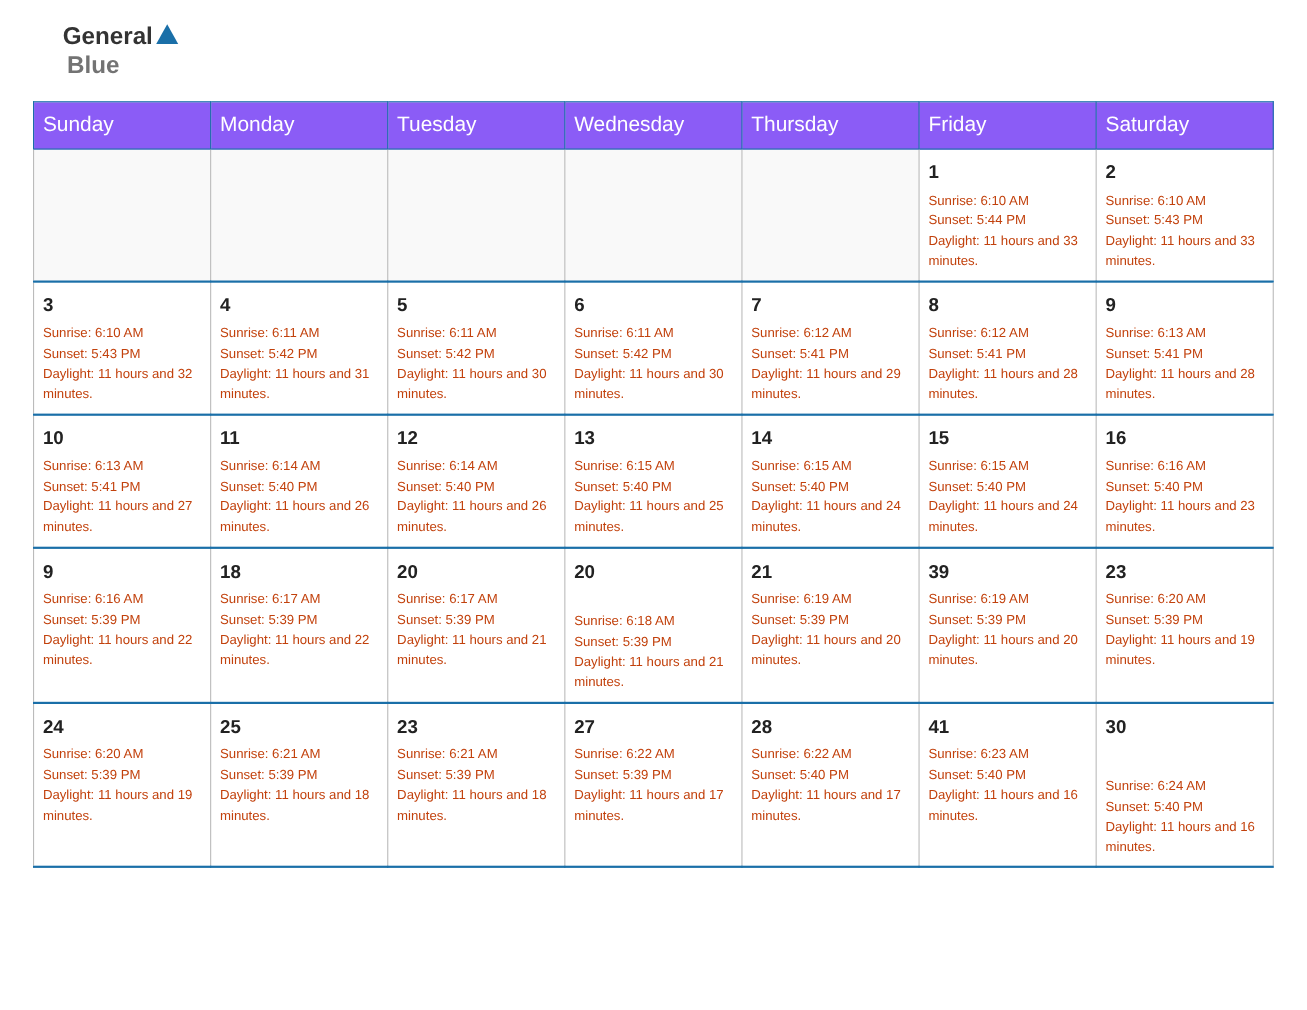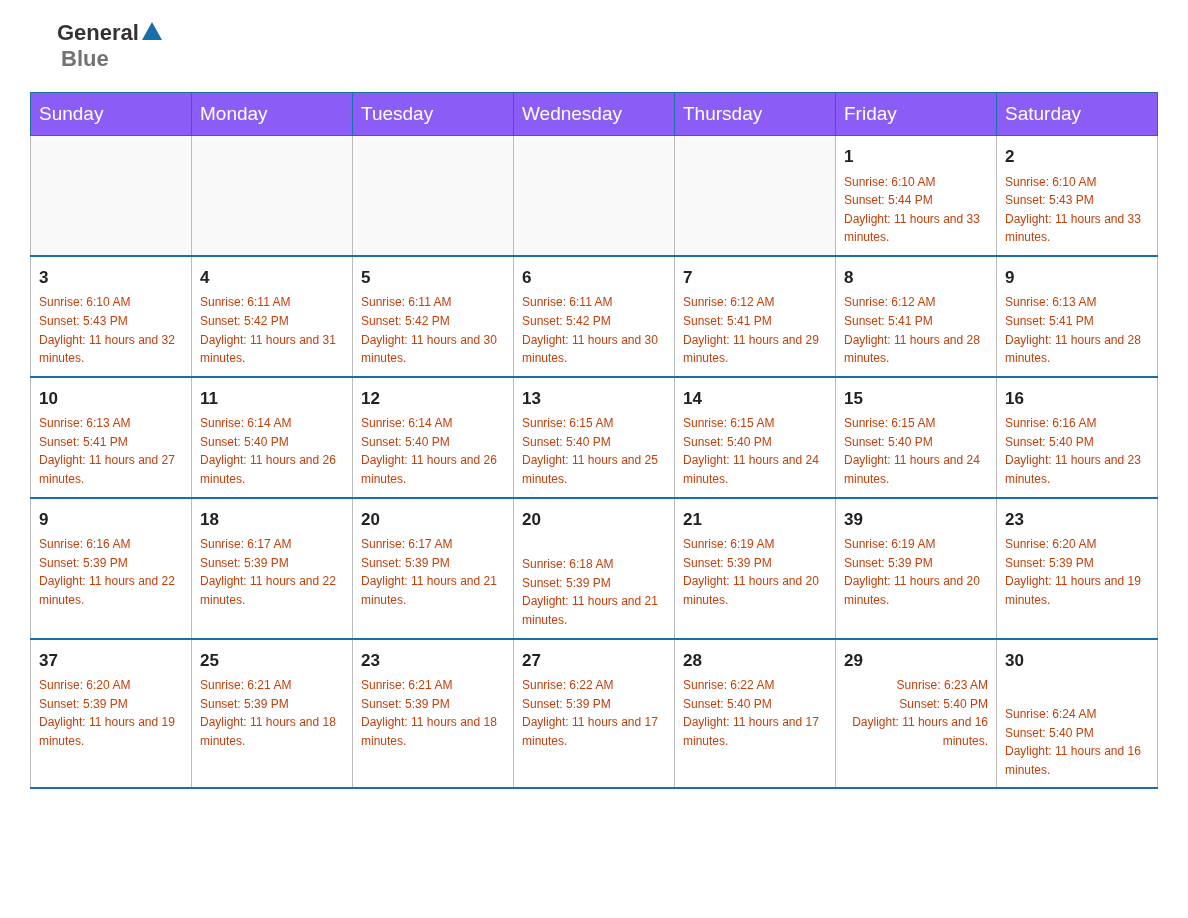--- a/index.html
+++ b/index.html
@@ -261,21 +261,21 @@
         </td>
         <td>
           <span class="day-number">23</span>
           <div class="day-info" style="white-space: pre-line;">Sunrise: 6:20 AM
 Sunset: 5:39 PM
 Daylight: 11 hours and 19 minutes.</div>
         </td>
       </tr>
       <tr>
         <td>
-          <span class="day-number">37</span>
+          <span class="day-number">24</span>
           <div class="day-info" style="white-space: pre-line;">Sunrise: 6:20 AM
 Sunset: 5:39 PM
 Daylight: 11 hours and 19 minutes.</div>
         </td>
         <td>
           <span class="day-number">25</span>
           <div class="day-info" style="white-space: pre-line;">Sunrise: 6:21 AM
 Sunset: 5:39 PM
 Daylight: 11 hours and 18 minutes.</div>
         </td>
@@ -291,22 +291,22 @@
 Sunset: 5:39 PM
 Daylight: 11 hours and 17 minutes.</div>
         </td>
         <td>
           <span class="day-number">28</span>
           <div class="day-info" style="white-space: pre-line;">Sunrise: 6:22 AM
 Sunset: 5:40 PM
 Daylight: 11 hours and 17 minutes.</div>
         </td>
         <td>
-          <span class="day-number">29</span>
-          <div class="day-info" style="white-space: pre-line; text-align: right;">Sunrise: 6:23 AM
+          <span class="day-number">41</span>
+          <div class="day-info" style="white-space: pre-line;">Sunrise: 6:23 AM
 Sunset: 5:40 PM
 Daylight: 11 hours and 16 minutes.</div>
         </td>
         <td>
           <span class="day-number">30</span>
           <div class="day-info" style="white-space: pre-line; margin-top: 32px;">Sunrise: 6:24 AM
 Sunset: 5:40 PM
 Daylight: 11 hours and 16 minutes.</div>
         </td>
       </tr>

